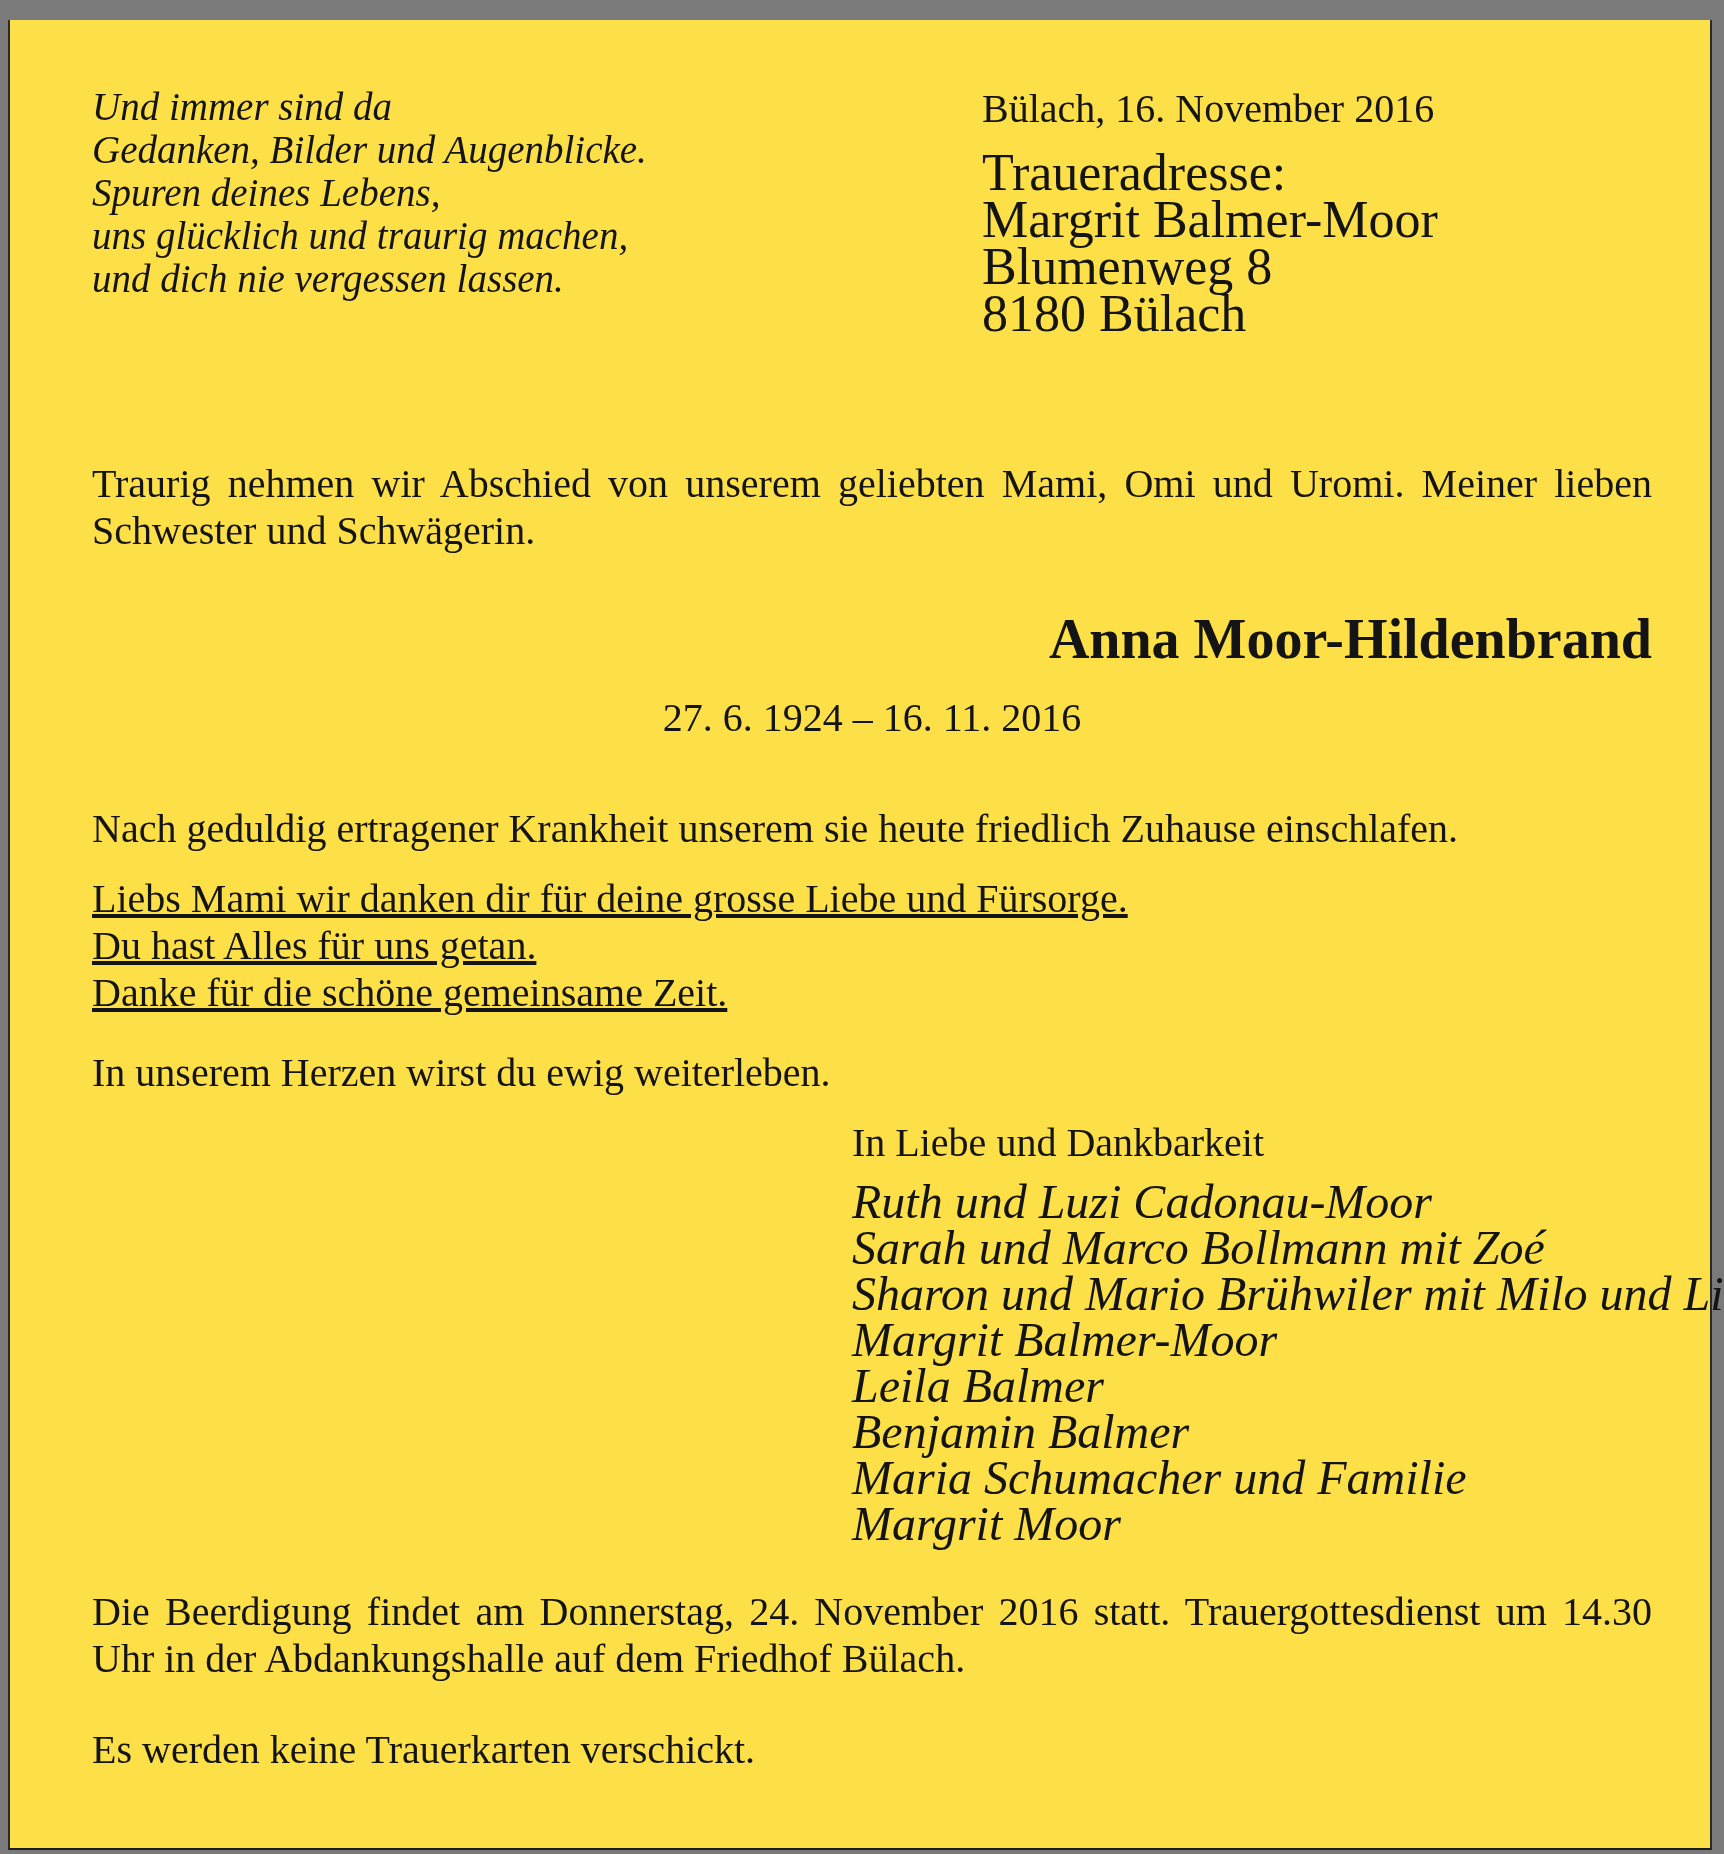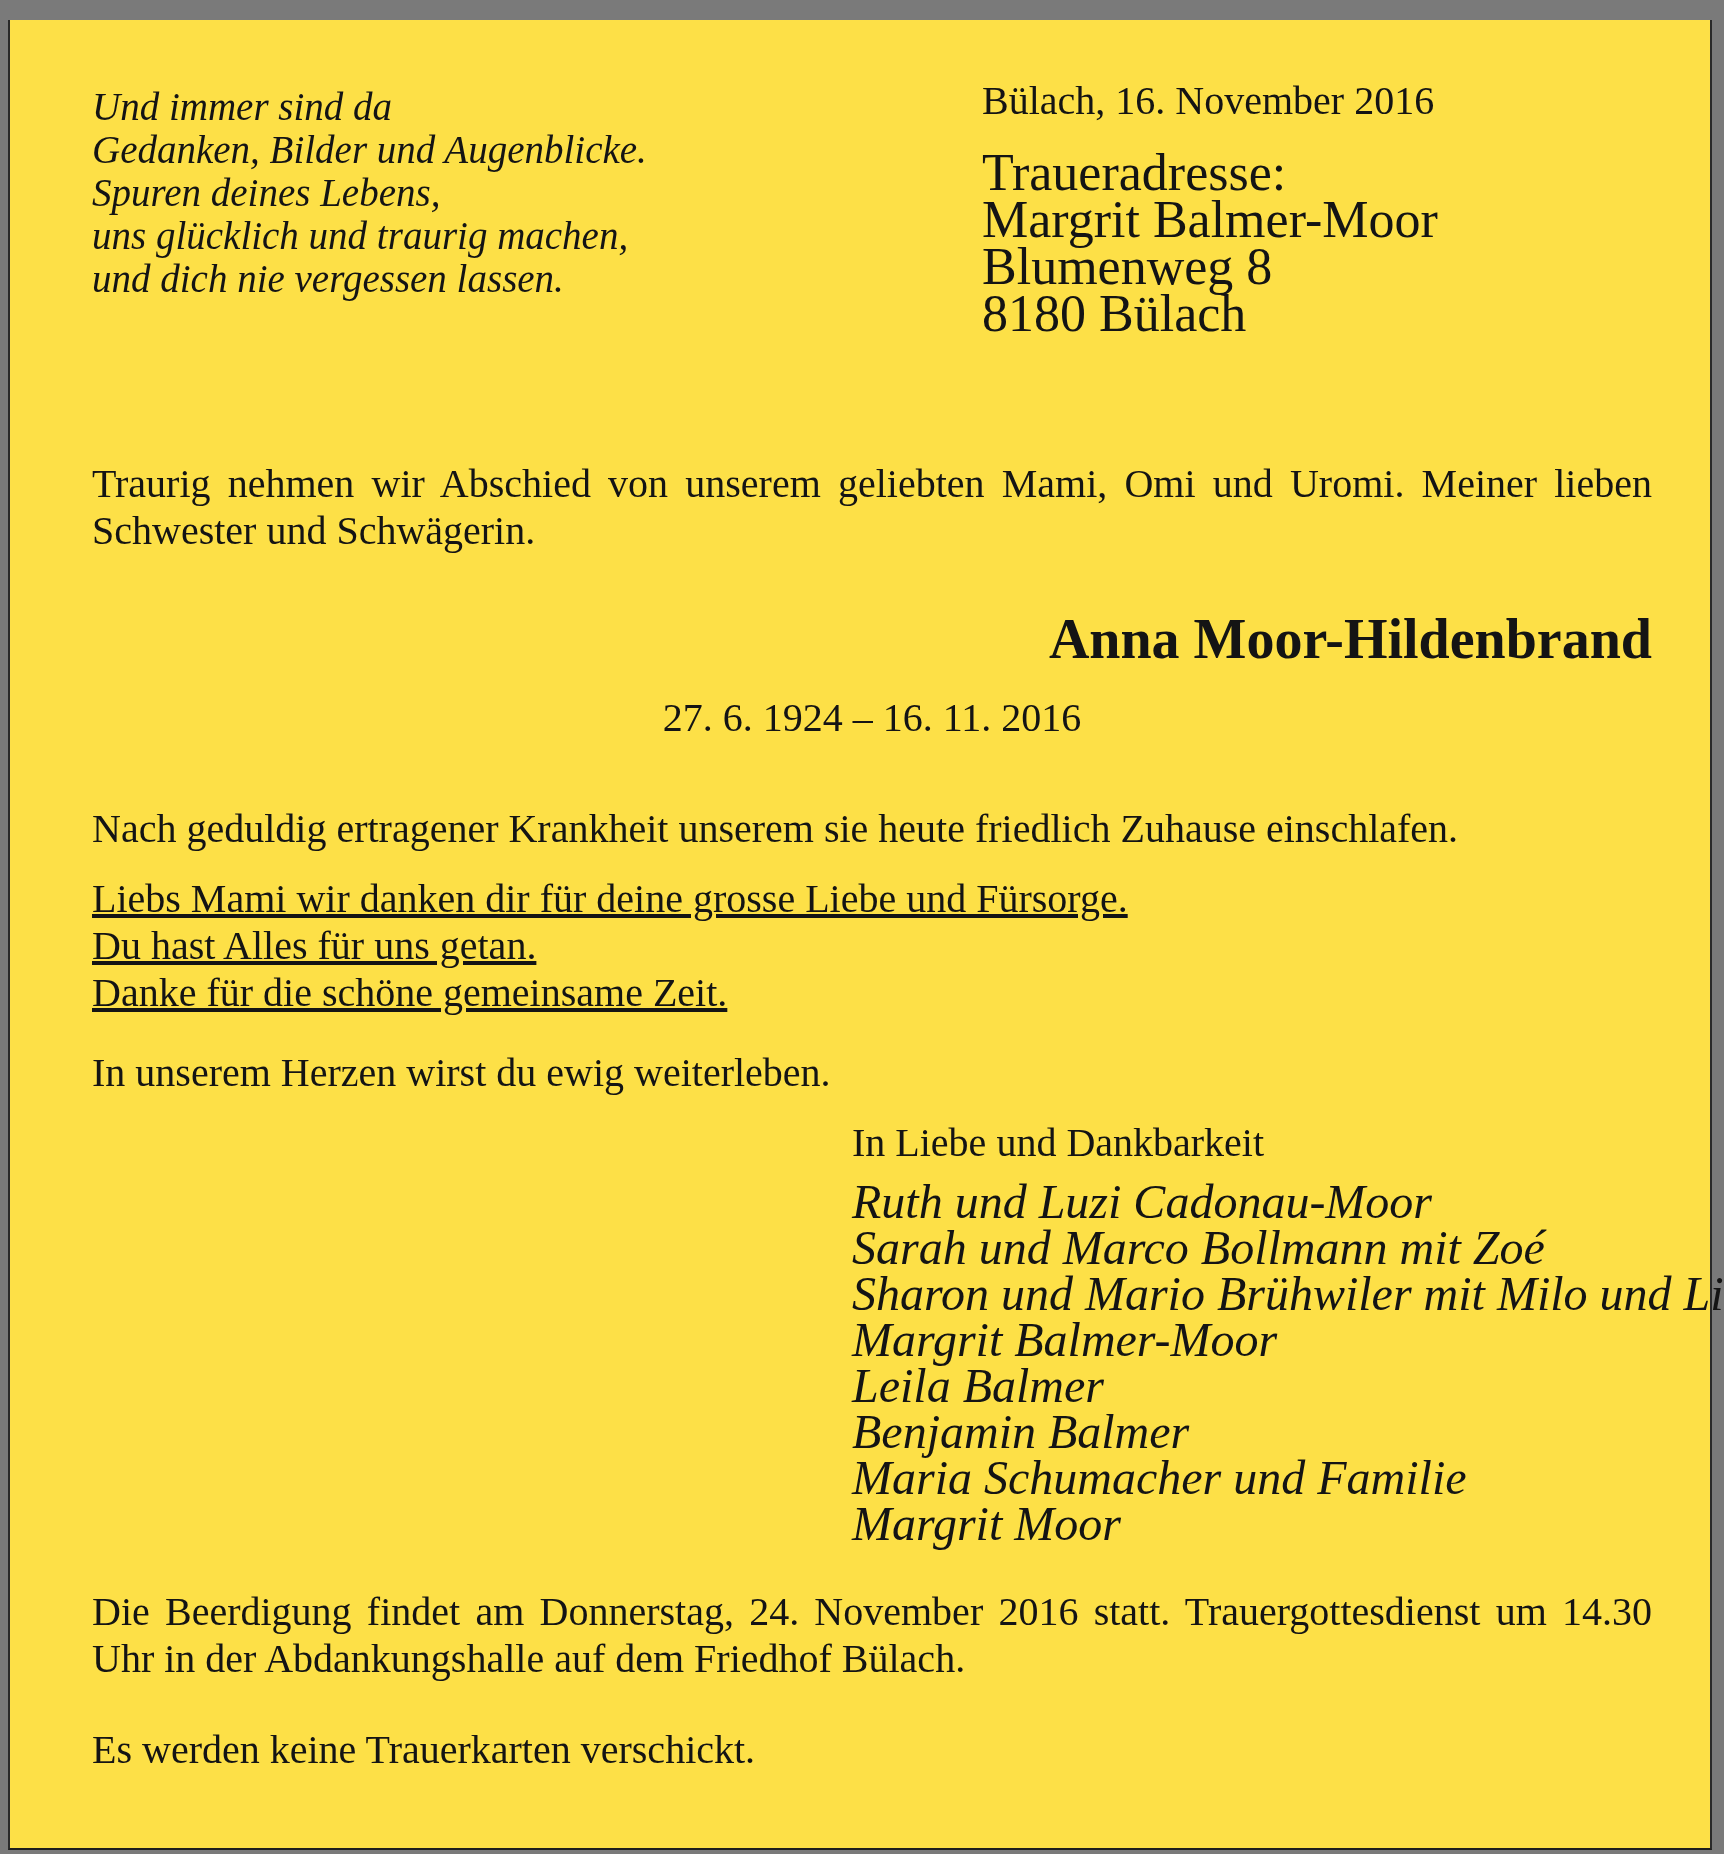--- a/index.html
+++ b/index.html
@@ -33,21 +33,21 @@
   .quote {
     left: 82px;
     top: 65px;
     font-style: italic;
     font-size: 39px;
     line-height: 43px;
     white-space: nowrap;
   }
   .dateline {
     left: 972px;
-    top: 57px;
+    top: 65px;
     font-size: 40px;
     line-height: 47px;
     white-space: nowrap;
   }
   .address {
     left: 972px;
     top: 129px;
     font-size: 52px;
     line-height: 47px;
     white-space: nowrap;

